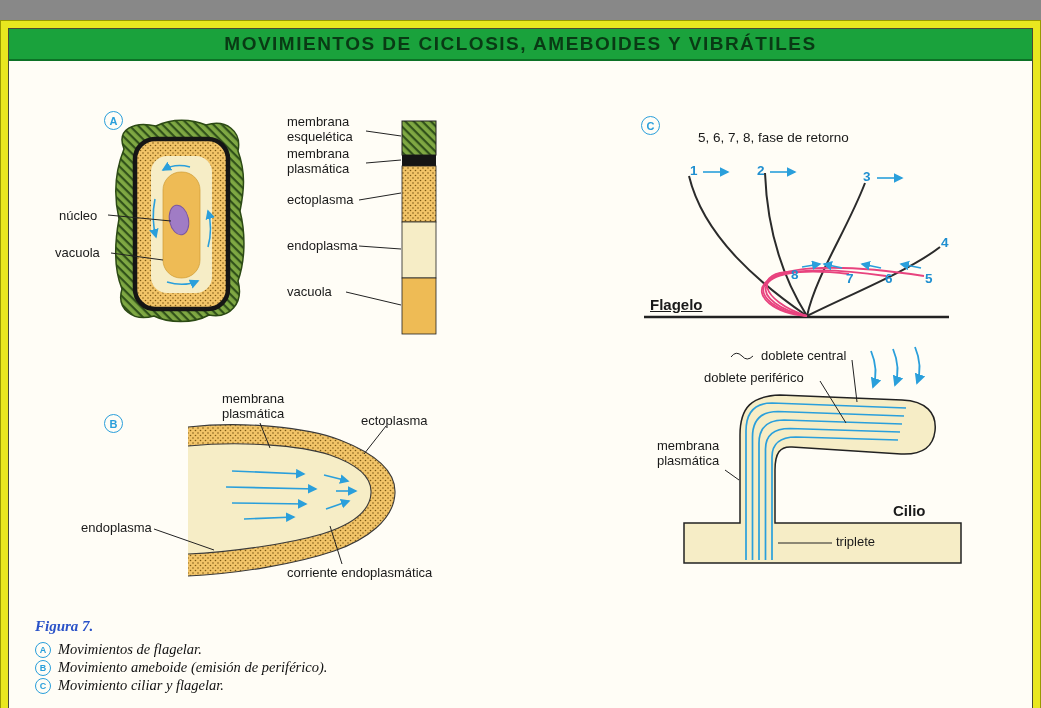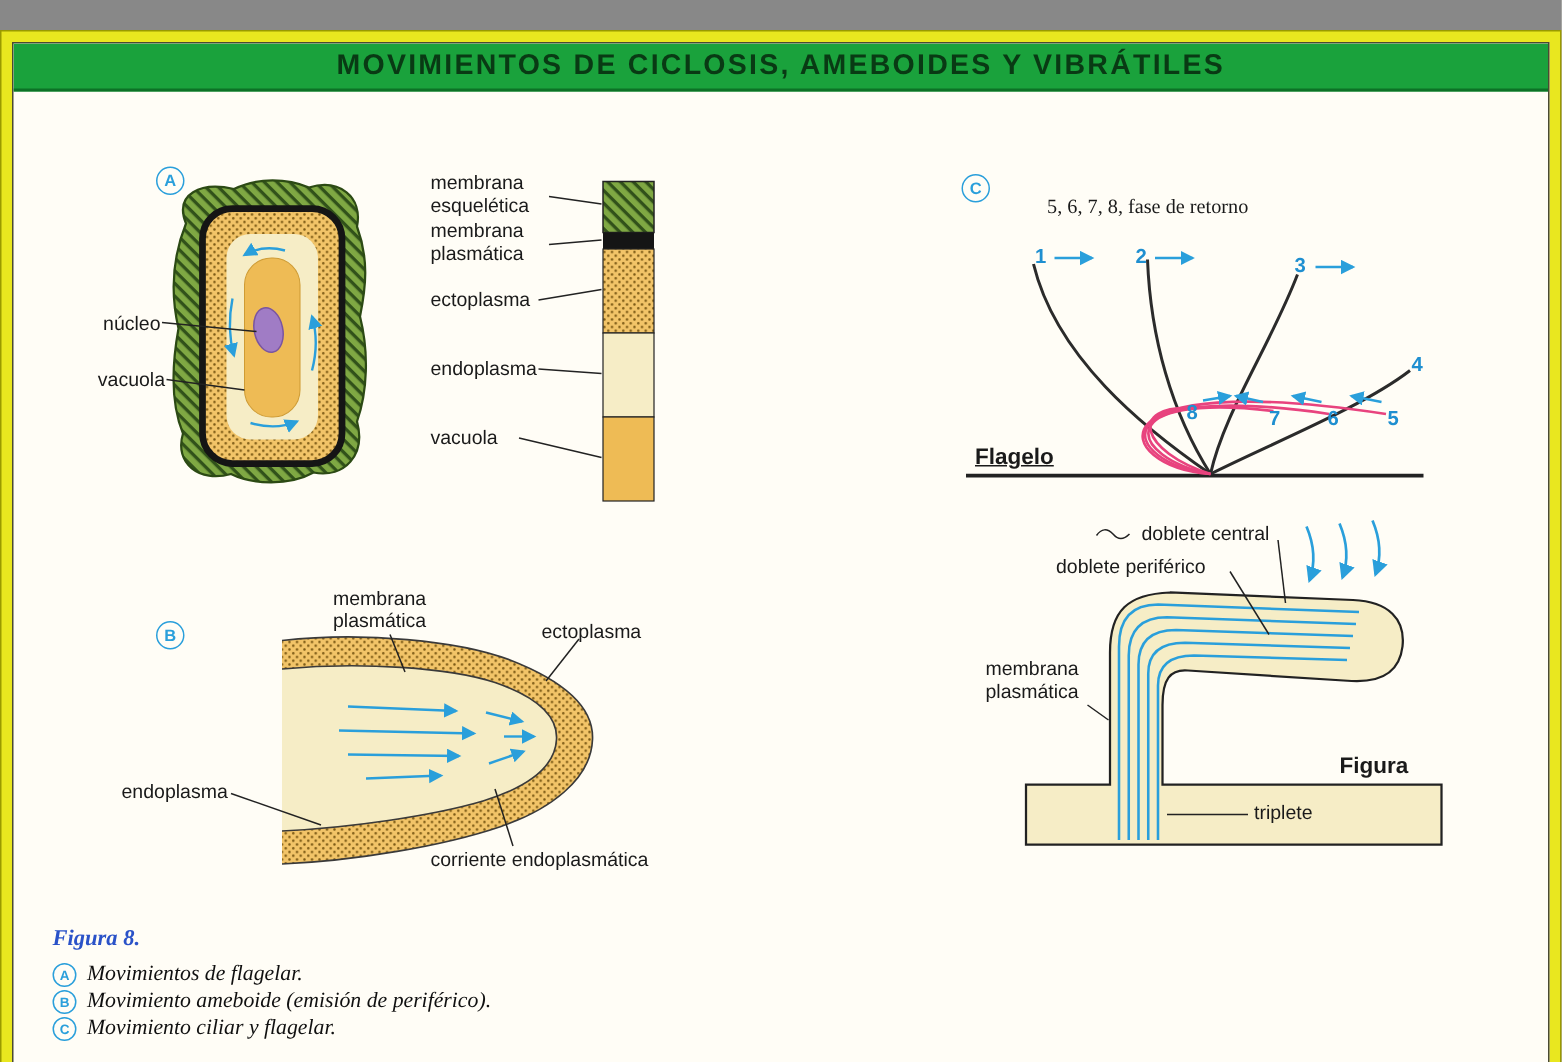--- a/index.html
+++ b/index.html
@@ -4,21 +4,21 @@
 <style>
   html,body{margin:0;padding:0;background:#888;}
   #page{position:relative;width:1041px;height:708px;box-sizing:border-box;
         background:#e9e71f;border:1px solid #9a9a00;padding:7px;font-family:"Liberation Sans",sans-serif;margin-top:20px;}
   #inner{position:relative;width:100%;height:100%;box-sizing:border-box;background:#fffdf6;border:1.5px solid #4a4a33;overflow:hidden;}
   #titlebar{position:absolute;left:0;top:0;width:100%;height:30px;background:#1aa23c;border-bottom:2px solid #0c7226;
             display:flex;align-items:center;justify-content:center;}
   #titlebar .t{font:bold 19px "Liberation Sans",sans-serif;letter-spacing:1.5px;color:#093a14;}
   svg{position:absolute;left:0;top:0;}
   .lbl{position:absolute;font:13px "Liberation Sans",sans-serif;color:#1a1a1a;white-space:pre-line;line-height:15px;}
-  .ra{text-align:right;}
+  .ra{}
   .b15{font-weight:bold;font-size:15px;}
   .num{position:absolute;font:bold 13.5px "Liberation Sans",sans-serif;color:#1f8fd0;}
   .badge{position:absolute;width:17px;height:17px;border:1.6px solid #2a9fdb;border-radius:50%;color:#2a9fdb;
          font:bold 11px "Liberation Sans",sans-serif;display:flex;align-items:center;justify-content:center;}
   .figura{position:absolute;font:bold italic 15px "Liberation Serif",serif;color:#2a52c8;}
   .caprow{position:absolute;font:italic 14.5px "Liberation Serif",serif;color:#101010;display:flex;align-items:center;}
   .capbadge{display:inline-flex;width:14px;height:14px;border:1.3px solid #2a9fdb;border-radius:50%;color:#2a9fdb;
             font:bold 9px "Liberation Sans",sans-serif;align-items:center;justify-content:center;margin-right:7px;font-style:normal;flex:none;}
 </style>
 </head>
@@ -170,39 +170,39 @@
   <div class="lbl" style="left:278px;top:163px;">ectoplasma</div>
   <div class="lbl" style="left:278px;top:209px;">endoplasma</div>
   <div class="lbl" style="left:278px;top:255px;">vacuola</div>
 
   <div class="lbl" style="left:213px;top:362px;">membrana
 plasmática</div>
   <div class="lbl" style="left:352px;top:384px;">ectoplasma</div>
   <div class="lbl ra" style="left:72px;top:491px;width:70px;">endoplasma</div>
   <div class="lbl" style="left:278px;top:536px;">corriente endoplasmática</div>
 
-  <div class="lbl" style="left:689px;top:101px;font-size:13.5px;font-family:Liberation Serif, serif;">5, 6, 7, 8,  fase de retorno</div>
+  <div class="lbl" style="left:689px;top:101px;font-size:13.5px;">5, 6, 7, 8,  fase de retorno</div>
   <div class="num" style="left:681px;top:134px;">1</div>
   <div class="num" style="left:748px;top:134px;">2</div>
   <div class="num" style="left:854px;top:140px;">3</div>
   <div class="num" style="left:932px;top:206px;">4</div>
   <div class="num" style="left:916px;top:242px;">5</div>
   <div class="num" style="left:876px;top:242px;">6</div>
   <div class="num" style="left:837px;top:242px;">7</div>
   <div class="num" style="left:782px;top:238px;">8</div>
   <div class="lbl b15" style="left:641px;top:268px;text-decoration:underline;">Flagelo</div>
 
   <div class="lbl" style="left:752px;top:319px;">doblete central</div>
   <div class="lbl" style="left:695px;top:341px;">doblete periférico</div>
   <div class="lbl" style="left:648px;top:409px;">membrana
 plasmática</div>
-  <div class="lbl b15" style="left:884px;top:474px;">Figura</div>
+  <div class="lbl b15" style="left:884px;top:474px;">Cilio</div>
   <div class="lbl" style="left:827px;top:505px;">triplete</div>
 
-  <div class="figura" style="left:26px;top:589px;">Figura 8.</div>
+  <div class="figura" style="left:26px;top:589px;">Figura 7.</div>
   <div class="caprow" style="left:26px;top:612px;">
     <span class="capbadge">A</span>
     <span>Movimientos de flagelar.</span>
   </div>
   <div class="caprow" style="left:26px;top:630px;">
     <span class="capbadge">B</span>
     <span>Movimiento ameboide (emisión de periférico).</span>
   </div>
   <div class="caprow" style="left:26px;top:648px;">
     <span class="capbadge">C</span>

